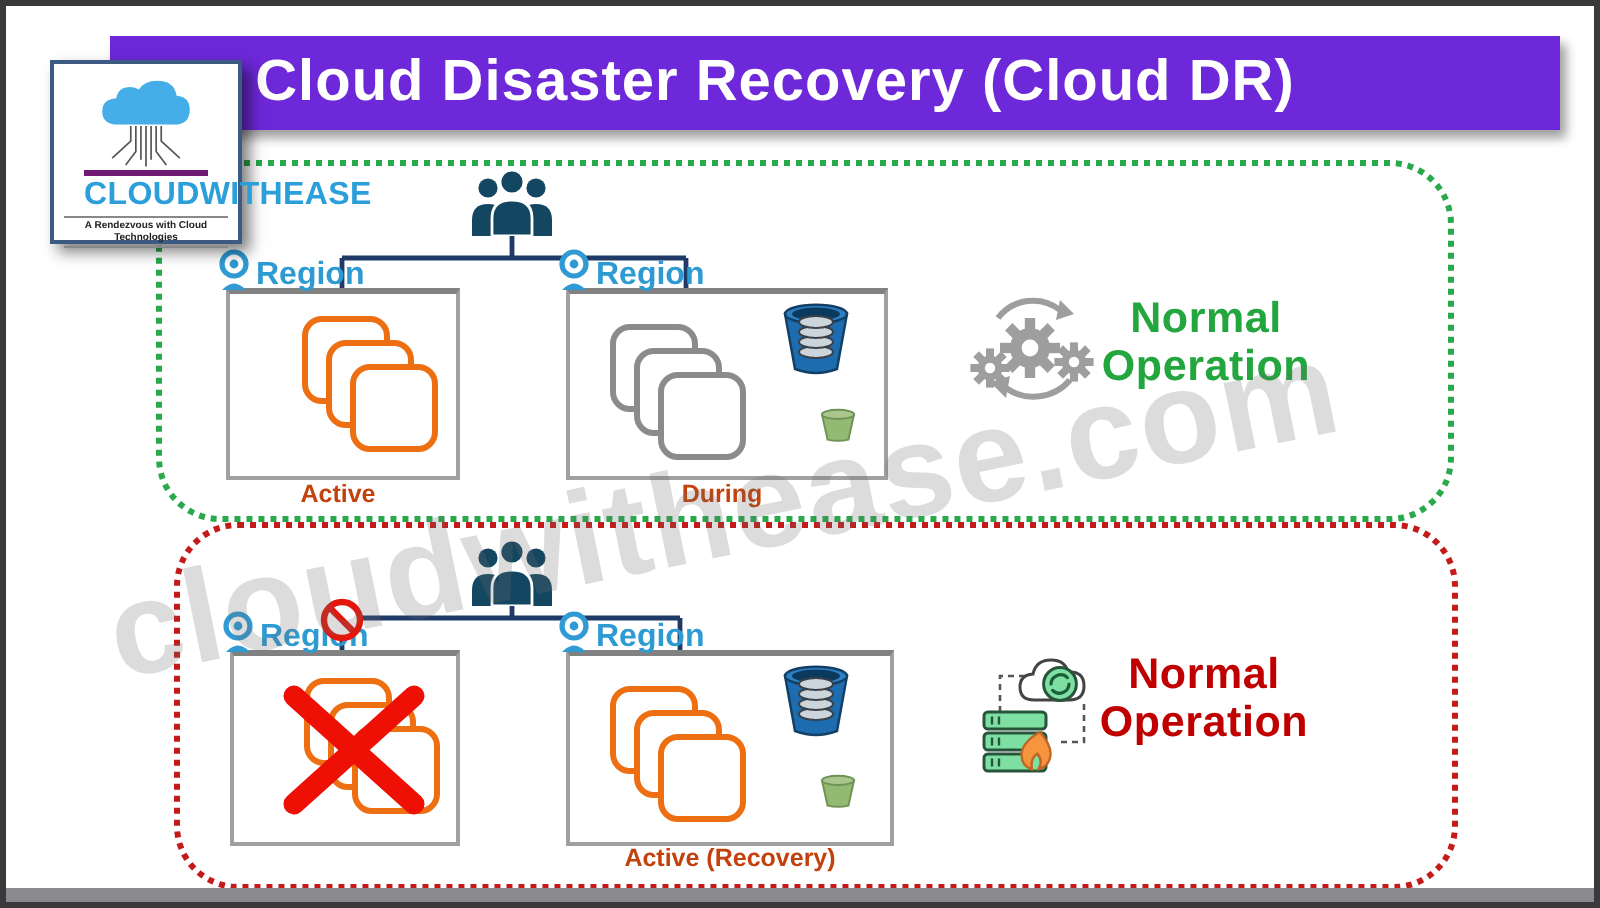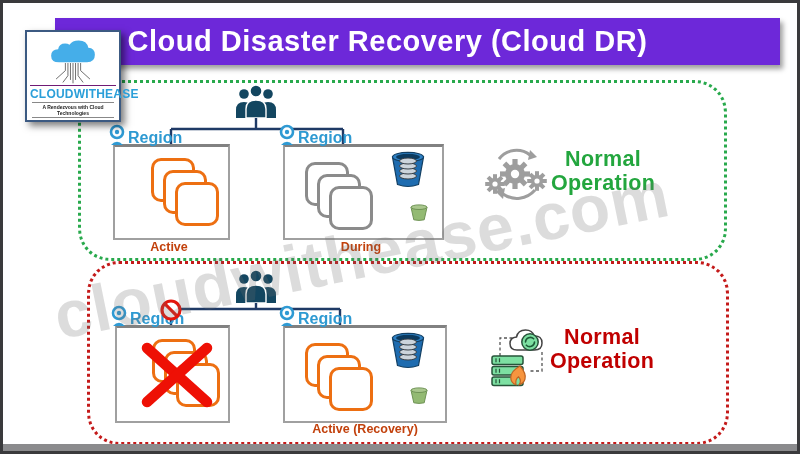--- a/index.html
+++ b/index.html
@@ -10,22 +10,22 @@
   
   .title-bar{position:absolute;left:52px;top:15px;width:725px;height:47px;background:#6d28d9;
              display:flex;align-items:center;justify-content:center;padding-right:60px;box-sizing:border-box;
              box-shadow:3px 4px 5px rgba(0,0,0,.38);z-index:7;}
   .title-bar span{color:#ffffff;font-size:29px;font-weight:bold;white-space:nowrap;letter-spacing:.5px;}
 
   
   .logo{position:absolute;left:22px;top:27px;width:96px;height:92px;background:#fff;
         border:2px solid #3c5a82;box-sizing:border-box;box-shadow:4px 4px 7px rgba(0,0,0,.5);
         z-index:8;text-align:center;}
-  .logo-name{font-size:12px;font-weight:bold;color:#2b9fd9;letter-spacing:.2px;border-top:1px solid #701a75;
-             margin:0 3px;padding-top:1px;}
+  .logo-name{font-size:16px;font-weight:bold;color:#2b9fd9;letter-spacing:.2px;border-top:3px solid #701a75;
+             margin:0 15px;padding-top:1px;}
   .logo-tagline{font-size:5px;font-weight:bold;color:#222;border-top:1px solid #888;border-bottom:1px solid #888;
                 margin:1px 5px 0 5px;padding:1px 0;}
 
   
   .zone{position:absolute;border-radius:32px;z-index:0;}
   .zone-normal{left:75px;top:77px;width:643px;height:175px;border:3px dotted #28a94c;}
   .zone-disaster{left:84px;top:258px;width:636px;height:178px;border:3px dotted #c41a1a;}
 
   
   .connectors{position:absolute;left:0;top:0;z-index:1;}

